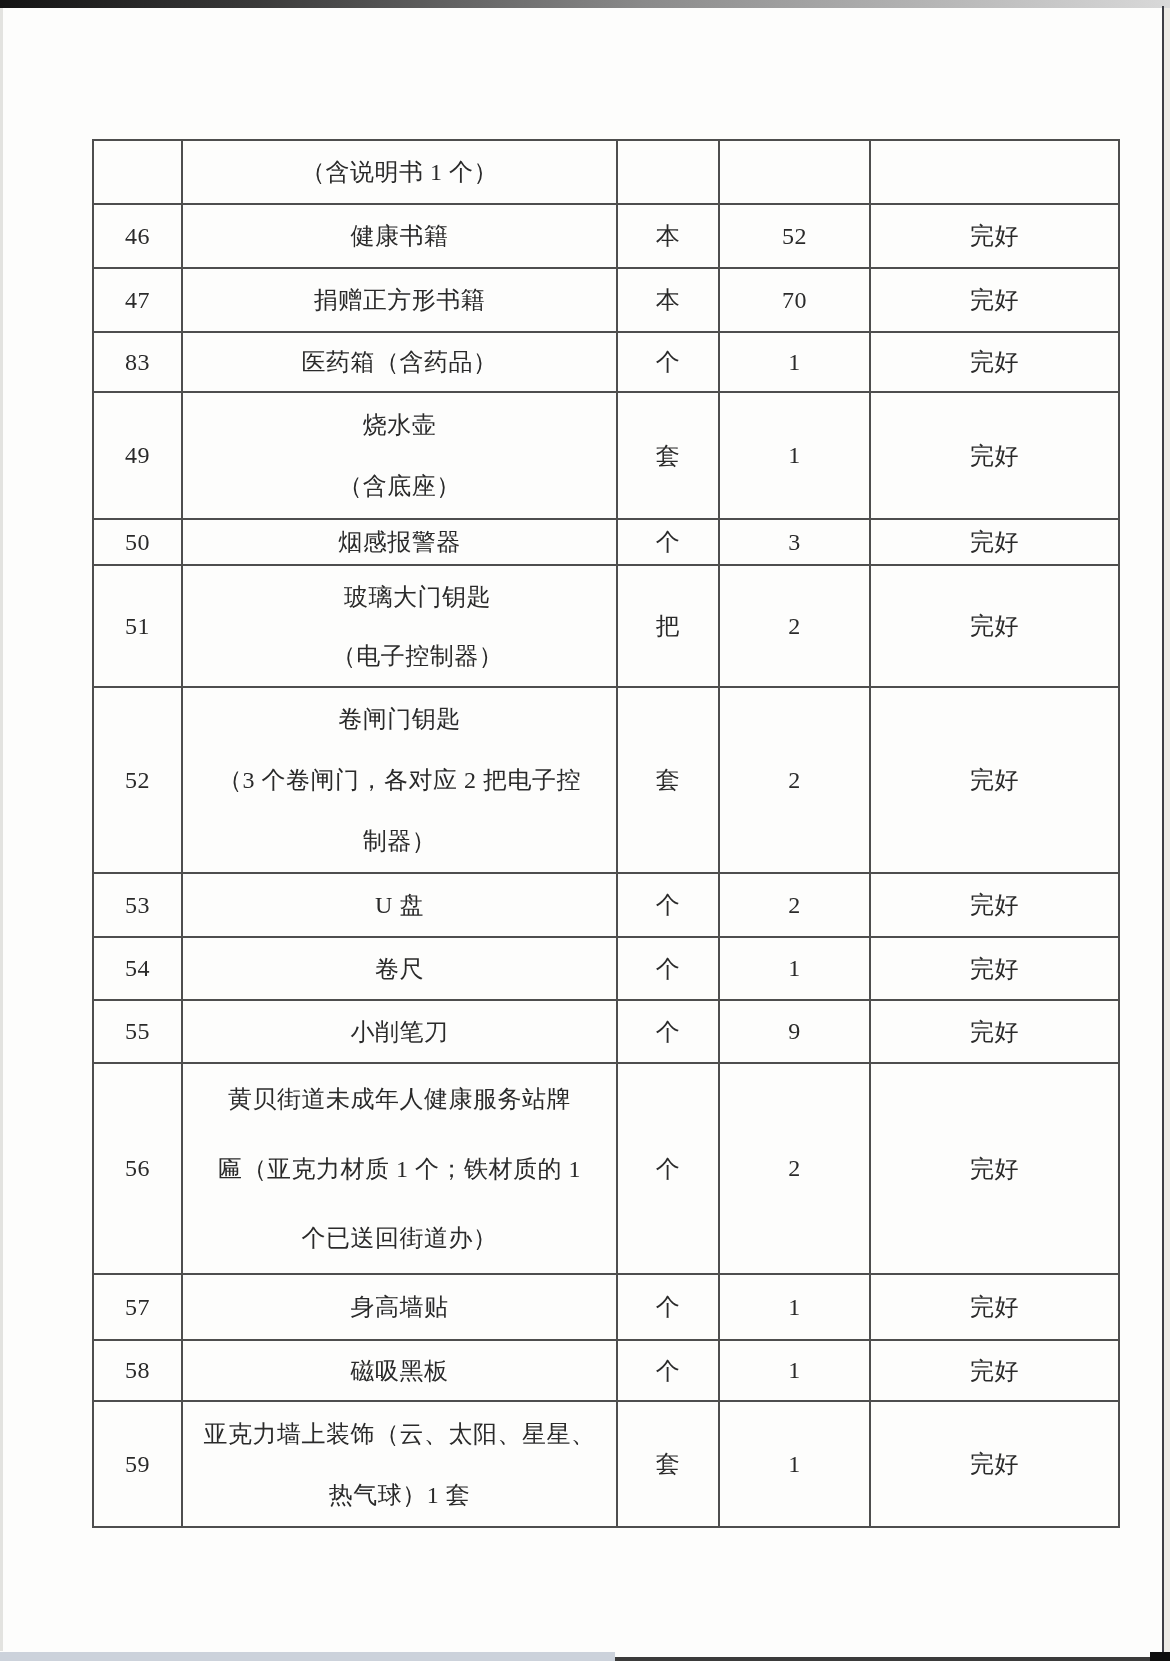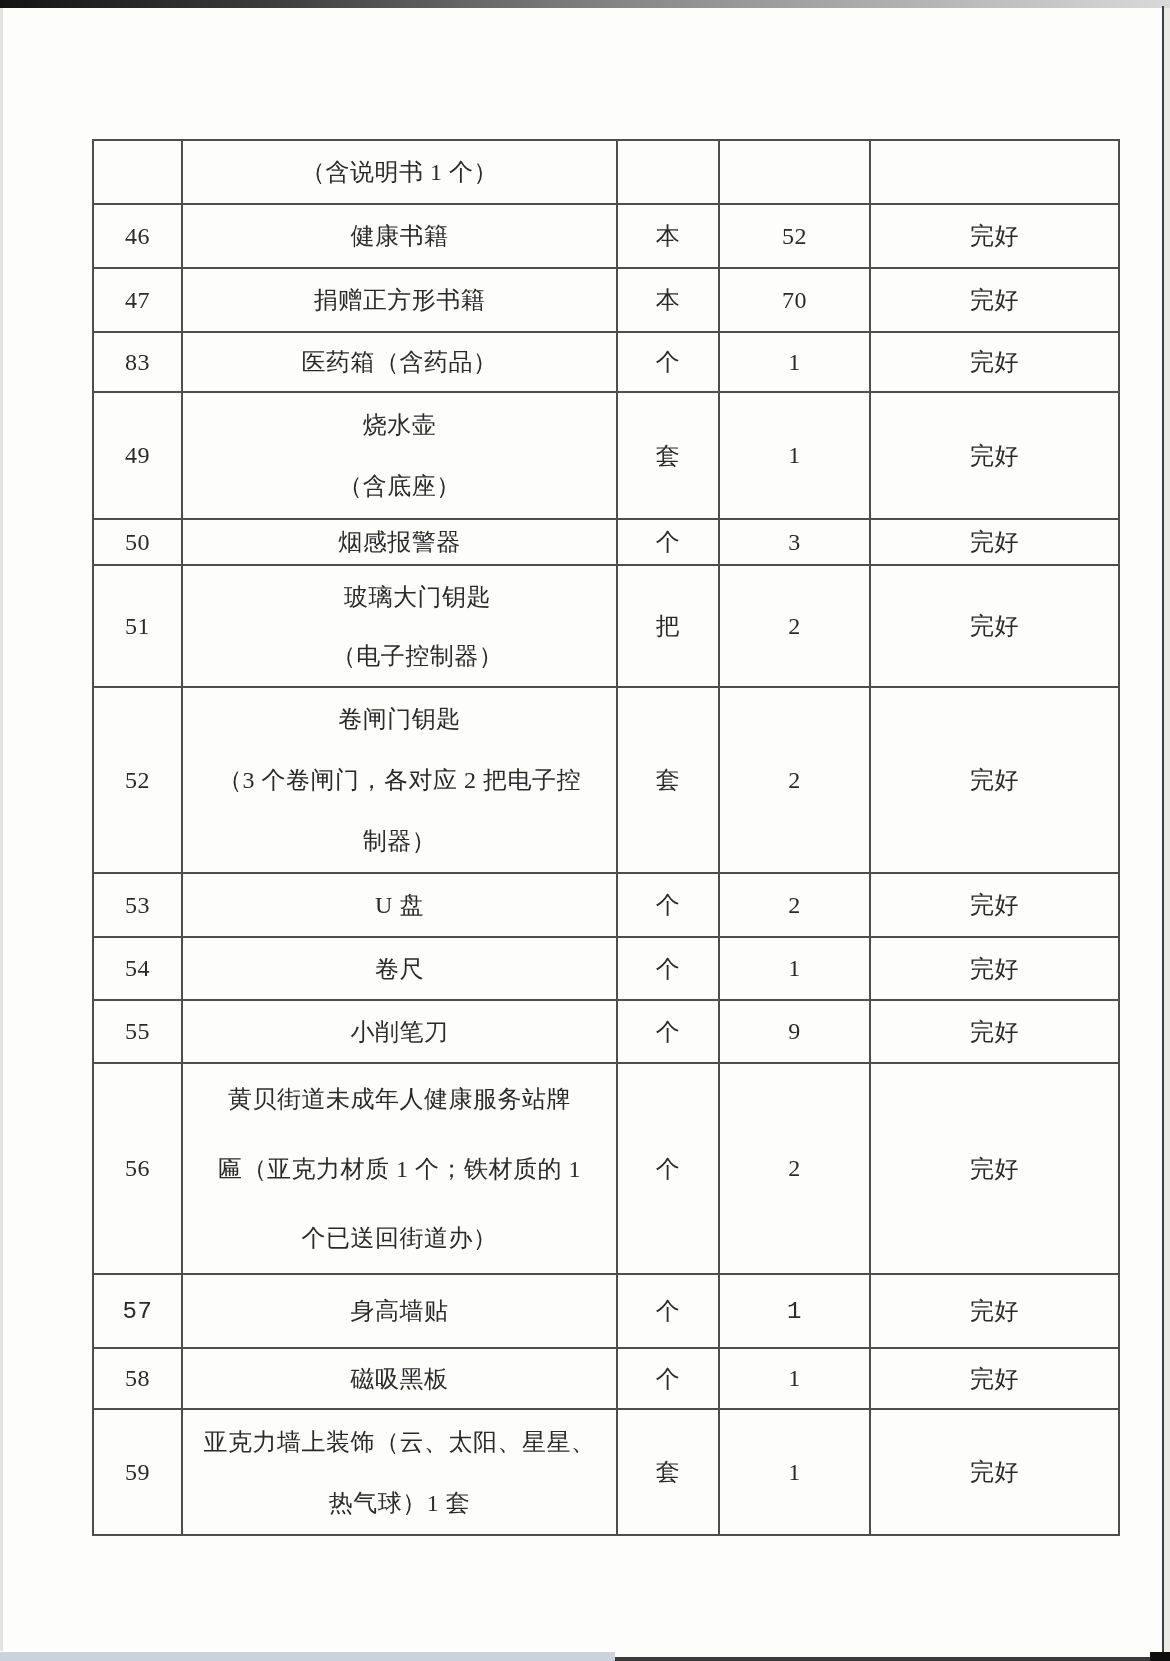--- a/index.html
+++ b/index.html
@@ -199,21 +199,21 @@
             </div>
           </td>
           <td><span>个</span></td>
           <td><span>2</span></td>
           <td class="vtop">
             <div class="slot">
               <span>完好</span>
             </div>
           </td>
         </tr>
-        <tr style="height: 74px; font-family: Liberation Mono, monospace;">
+        <tr style="height: 66px;">
           <td><span>57</span></td>
           <td><span>身高墙贴</span></td>
           <td><span>个</span></td>
           <td><span>1</span></td>
           <td><span>完好</span></td>
         </tr>
         <tr style="height: 61px;">
           <td><span>58</span></td>
           <td><span>磁吸黑板</span></td>
           <td><span>个</span></td>

